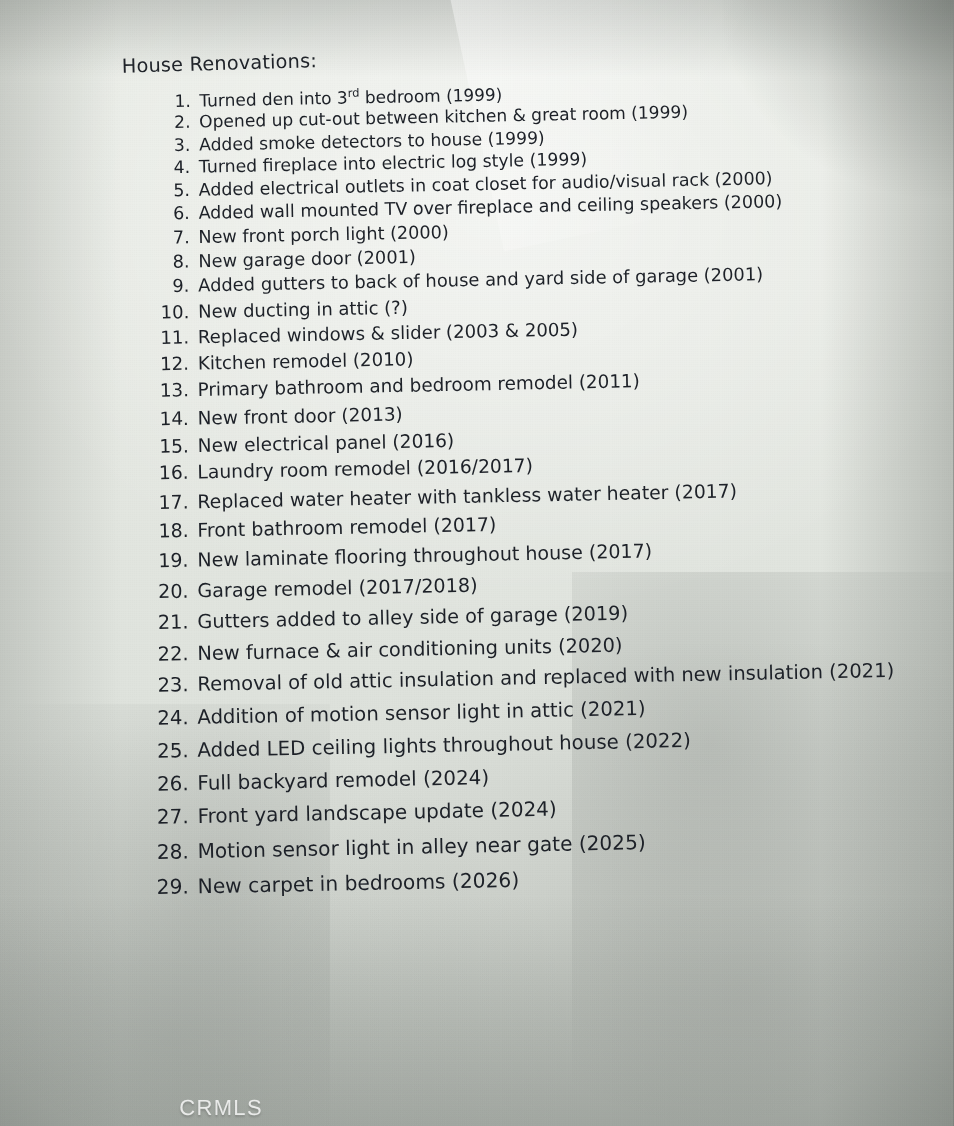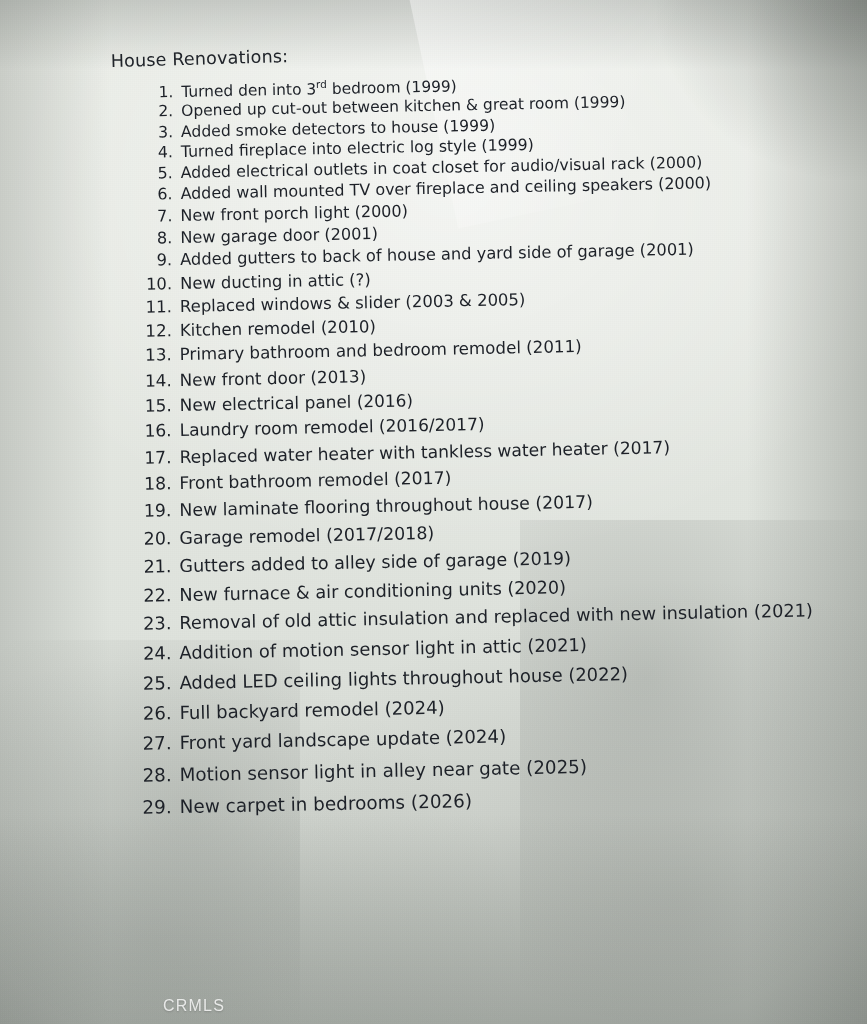--- a/index.html
+++ b/index.html
@@ -113,21 +113,21 @@
   .sup {
     font-size: 0.68em;
     vertical-align: super;
     line-height: 0;
   }
 
   .watermark {
     position: absolute;
     left: 163px;
     top: 997px;
-    font-size: 16px;
+    font-size: 20px;
     letter-spacing: 1.2px;
     color: rgba(255,255,255,0.80);
     font-family: "Liberation Sans", sans-serif;
     text-shadow: 0 1px 2px rgba(0,0,0,0.18);
   }
 
   .noise {
     position: absolute;
     inset: 0;
     pointer-events: none;

